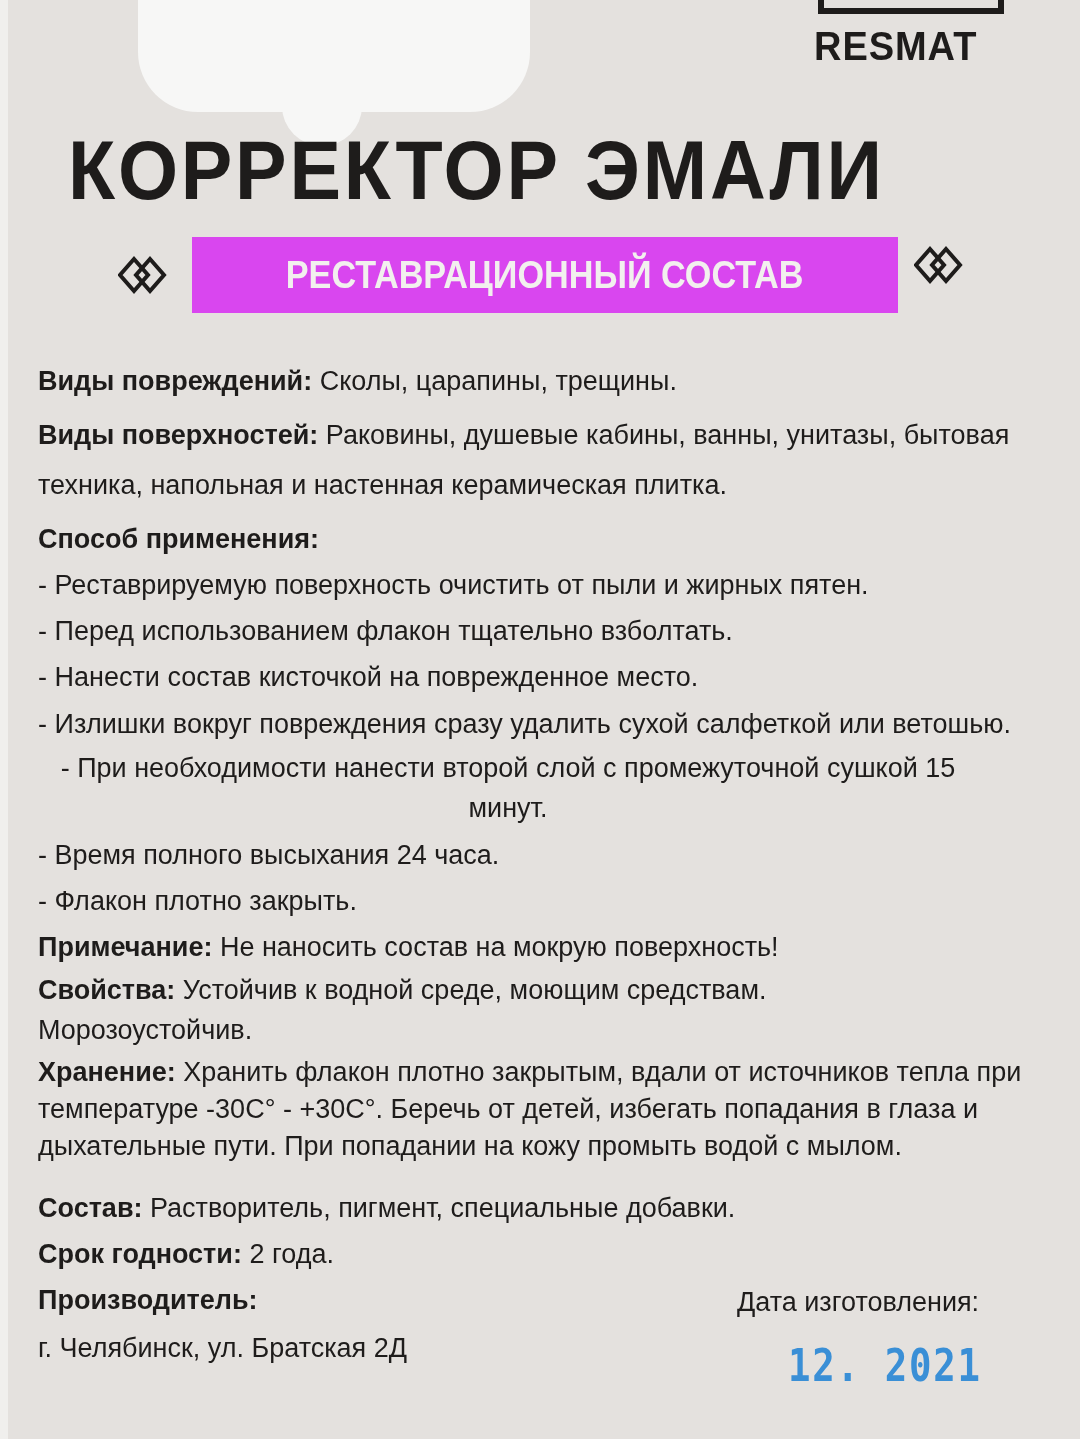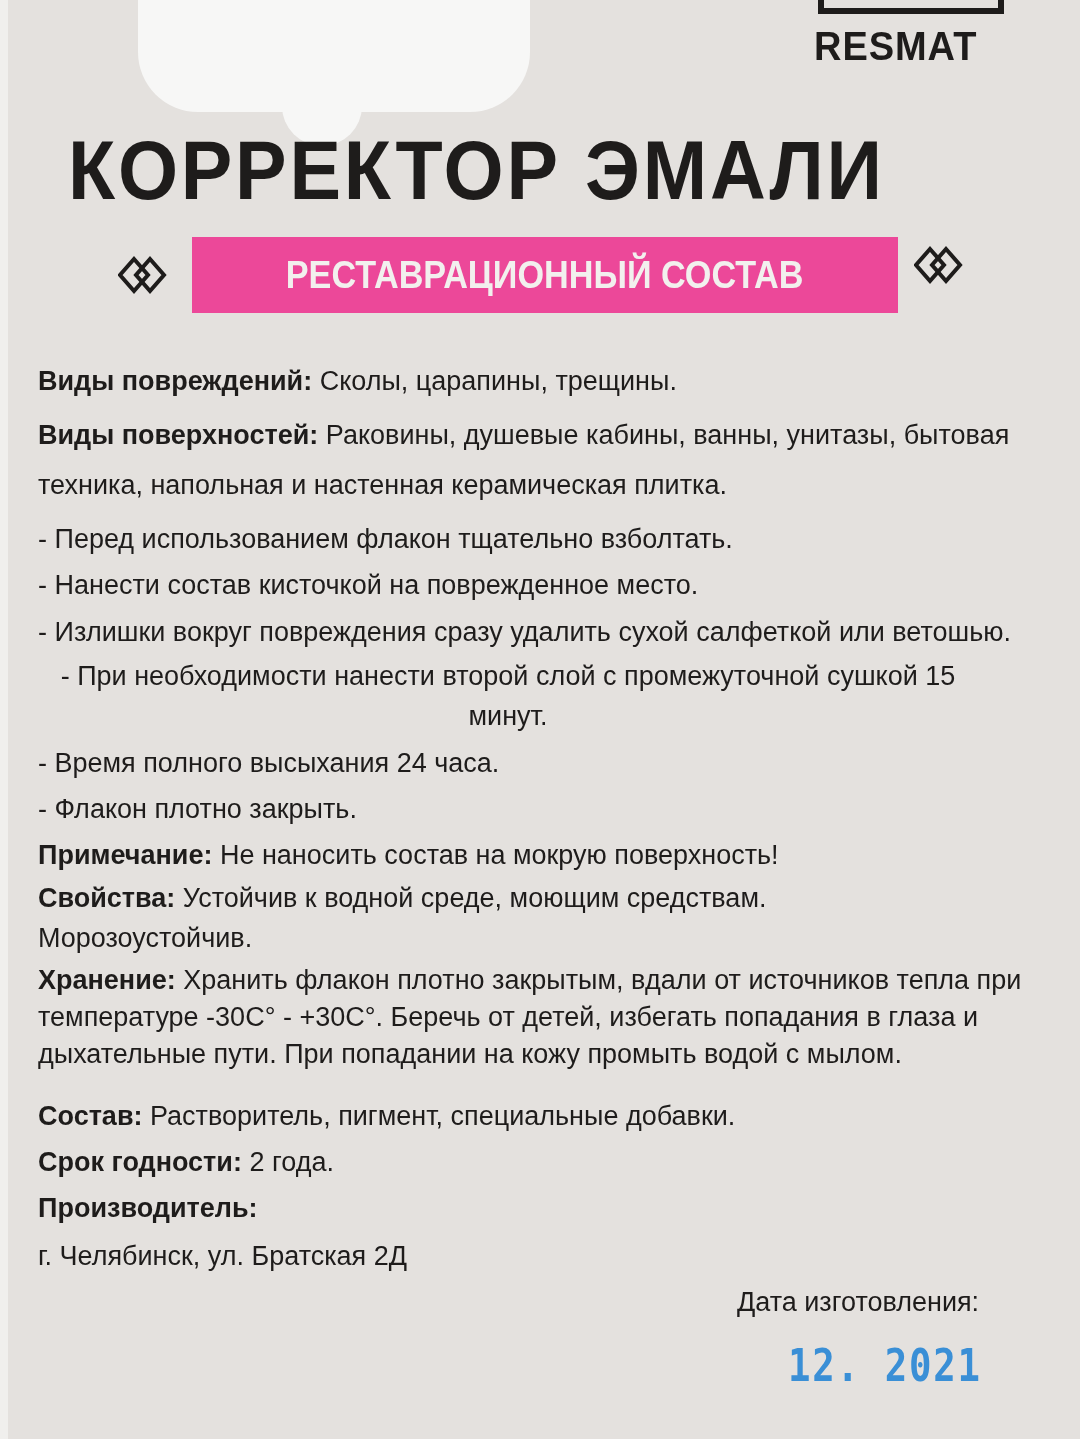--- a/index.html
+++ b/index.html
@@ -3,21 +3,21 @@
 <meta charset="utf-8">
 <style>
   html,body{margin:0;padding:0;}
   body{width:1080px;height:1439px;background:#e4e1de;position:relative;overflow:hidden;font-family:"Liberation Sans",sans-serif;color:#1e1c1b;}
   .card-edge{position:absolute;left:0;top:0;width:8px;height:1439px;background:#f0efed;}
   .hole{position:absolute;left:138px;top:-40px;width:392px;height:152px;background:#f7f7f6;border-radius:0 0 60px 60px;}
   .hole-notch{position:absolute;left:282px;top:80px;width:80px;height:66px;background:#f7f7f6;border-radius:0 0 40px 40px;}
   .logo-box{position:absolute;left:818px;top:-30px;width:186px;height:44px;border:6px solid #1e1c1b;border-top:none;box-sizing:border-box;}
   .logo-text{position:absolute;left:814px;top:24px;font-size:40px;font-weight:bold;letter-spacing:1px;transform:scaleX(0.95);transform-origin:left;}
   .title{position:absolute;left:68px;top:122px;font-size:84px;font-weight:bold;letter-spacing:3px;transform:scaleX(0.92);transform-origin:left;white-space:nowrap;}
-  .banner{position:absolute;left:192px;top:237px;width:706px;height:76px;background:#ec4899;color:#f2f0ee;font-size:38px;font-weight:bold;display:flex;align-items:center;justify-content:center;}
+  .banner{position:absolute;left:192px;top:237px;width:706px;height:76px;background:#d946ef;color:#f2f0ee;font-size:38px;font-weight:bold;display:flex;align-items:center;justify-content:center;}
   .banner span{display:inline-block;transform:scaleX(0.9);}
   .diamond{position:absolute;width:60px;height:40px;}
   .body-text{position:absolute;left:38px;top:358px;width:1030px;font-size:27px;line-height:46px;}
   .body-text p{margin:0 0 0 0;}
   .lbl{font-weight:bold;}
   .date-label{position:absolute;left:737px;top:1287px;font-size:27px;}
   .date-stamp{position:absolute;left:788px;top:1340px;font-family:"DejaVu Sans Mono",monospace;font-size:44px;color:#3a8fd6;font-weight:bold;letter-spacing:2px;transform:scaleX(0.85);transform-origin:left;}
 </style>
 </head>
 <body>
@@ -39,20 +39,22 @@
     <span>РЕСТАВРАЦИОННЫЙ СОСТАВ</span>
   </div>
 <svg class="diamond" style="left:914px;top:245px;" viewBox="0 0 60 40">
   <polygon points="16,4 30,20 16,36 2,20" fill="none" stroke="#1e1c1b" stroke-width="4"></polygon>
   <polygon points="32,4 46,20 32,36 18,20" fill="none" stroke="#1e1c1b" stroke-width="4"></polygon>
 </svg>
 
 <div class="body-text">
   <p style="margin-bottom:6px;"><span class="lbl">Виды повреждений:</span><span> Сколы, царапины, трещины.</span></p>
   <p style="line-height:50px;margin-bottom:6px;padding-right:30px;"><span class="lbl">Виды поверхностей:</span><span> Раковины, душевые кабины, ванны, унитазы, бытовая техника, напольная и настенная керамическая плитка.</span></p>
+  <p class="lbl">Способ применения:</p>
+  <p>- Реставрируемую поверхность очистить от пыли и жирных пятен.</p>
   <p>- Перед использованием флакон тщательно взболтать.</p>
   <p>- Нанести состав кисточкой на поврежденное место.</p>
   <p style="line-height:40px;margin:4px 0 4px 0;padding-right:20px;">- Излишки вокруг повреждения сразу удалить сухой салфеткой или ветошью.</p>
   <p style="line-height:40px;margin:4px 0 4px 0;padding-right:90px;text-align:center;">- При необходимости нанести второй слой с промежуточной сушкой 15 минут.</p>
   <p>- Время полного высыхания 24 часа.</p>
   <p>- Флакон плотно закрыть.</p>
   <p><span class="lbl">Примечание:</span><span> Не наносить состав на мокрую поверхность!</span></p>
   <p style="line-height:40px;margin-bottom:4px;padding-right:150px;"><span class="lbl">Свойства:</span><span> Устойчив к водной среде, моющим средствам. Морозоустойчив.</span></p>
   <p style="line-height:37px;margin-bottom:20px;padding-right:20px;"><span class="lbl">Хранение:</span><span> Хранить флакон плотно закрытым, вдали от источников тепла при температуре -30С° - +30С°. Беречь от детей, избегать попадания в глаза и дыхательные пути. При попадании на кожу промыть водой с мылом.</span></p>
   <p><span class="lbl">Состав:</span><span> Растворитель, пигмент, специальные добавки.</span></p>

